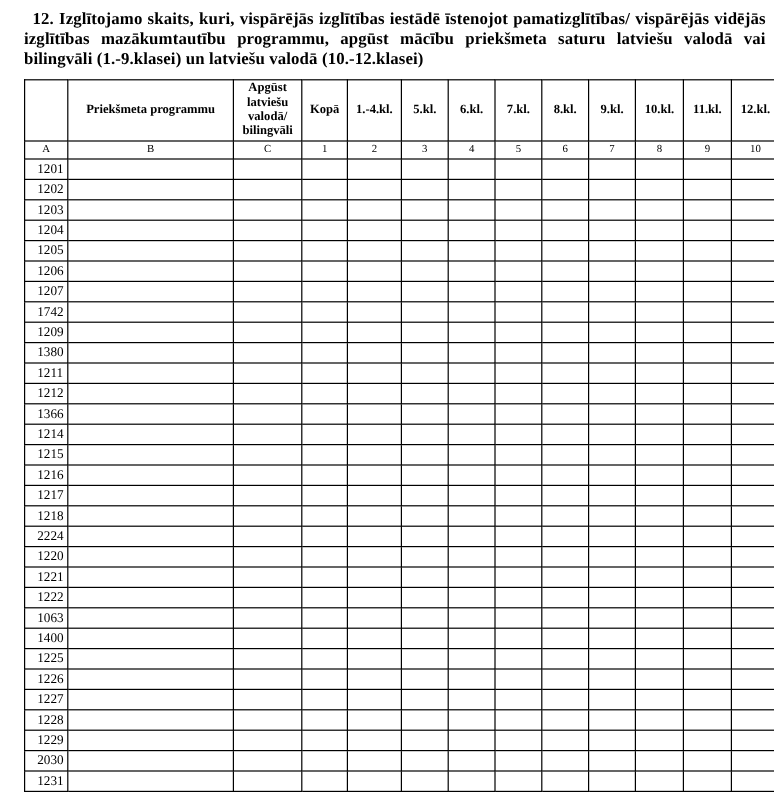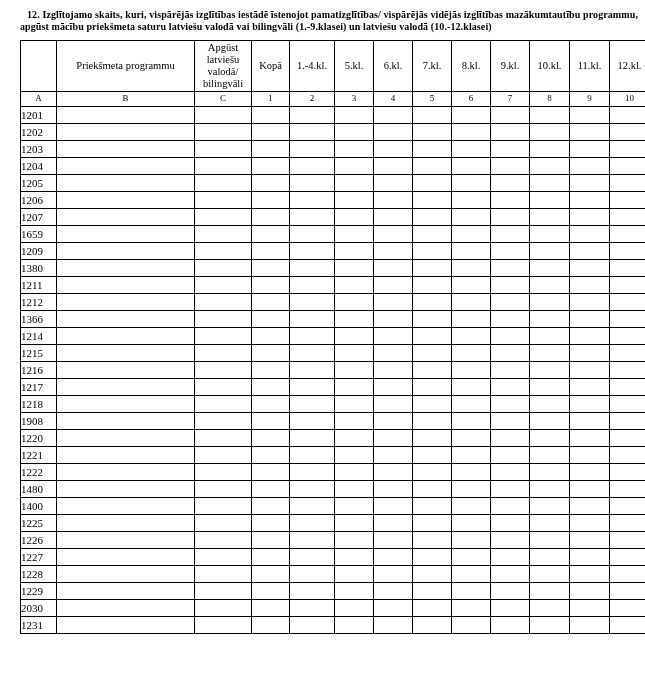--- a/index.html
+++ b/index.html
@@ -11,41 +11,41 @@
   }
   .page {
     width: 645px;
     height: 674px;
     box-sizing: border-box;
     padding: 9px 7px 6px 20px;
     background: #fff;
   }
   .title {
     width: 618px;
-    font-size: 10px;
+    font-size: 14px;
     font-weight: bold;
     line-height: 1.18;
     text-align: justify;
     text-indent: 7px;
     margin: 0 0 7px 0;
     letter-spacing: 0.1px;
   }
   table.form-table {
     border-collapse: collapse;
     table-layout: fixed;
     width: 618px;
   }
   table.form-table th,
   table.form-table td {
     border: 1px solid #000;
     padding: 0;
     overflow: hidden;
   }
   thead th.main {
-    font-weight: normal;
+    font-weight: bold;
     font-size: 10.5px;
     line-height: 1.15;
     text-align: center;
     vertical-align: middle;
     height: 47px;
     padding: 1px 2px;
   }
   thead th.sub {
     font-weight: normal;
     font-size: 9px;
@@ -54,21 +54,21 @@
     vertical-align: middle;
     height: 12px;
     padding: 1px 0;
   }
   tbody td {
     height: 16px;
     font-size: 11px;
   }
   tbody td.code {
     text-align: left;
-    padding-left: 0;
+    padding-left: 10px;
     vertical-align: middle;
   }
 </style>
 </head>
 <body>
 
 <div class="page">
   <p class="title">12. Izglītojamo skaits, kuri, vispārējās izglītības iestādē īstenojot pamatizglītības/ vispārējās vidējās izglītības mazākumtautību programmu, apgūst mācību priekšmeta saturu latviešu valodā vai bilingvāli (1.-9.klasei) un latviešu valodā (10.-12.klasei)</p>
 
   <table class="form-table">
@@ -219,21 +219,21 @@
           <td></td>
           <td></td>
           <td></td>
           <td></td>
           <td></td>
           <td></td>
           <td></td>
           <td></td>
         </tr>
         <tr>
-          <td class="code">1659</td>
+          <td class="code">1742</td>
           <td></td>
           <td></td>
           <td></td>
           <td></td>
           <td></td>
           <td></td>
           <td></td>
           <td></td>
           <td></td>
           <td></td>
@@ -384,21 +384,21 @@
           <td></td>
           <td></td>
           <td></td>
           <td></td>
           <td></td>
           <td></td>
           <td></td>
           <td></td>
         </tr>
         <tr>
-          <td class="code">1908</td>
+          <td class="code">2224</td>
           <td></td>
           <td></td>
           <td></td>
           <td></td>
           <td></td>
           <td></td>
           <td></td>
           <td></td>
           <td></td>
           <td></td>
@@ -444,21 +444,21 @@
           <td></td>
           <td></td>
           <td></td>
           <td></td>
           <td></td>
           <td></td>
           <td></td>
           <td></td>
         </tr>
         <tr>
-          <td class="code">1480</td>
+          <td class="code">1063</td>
           <td></td>
           <td></td>
           <td></td>
           <td></td>
           <td></td>
           <td></td>
           <td></td>
           <td></td>
           <td></td>
           <td></td>

